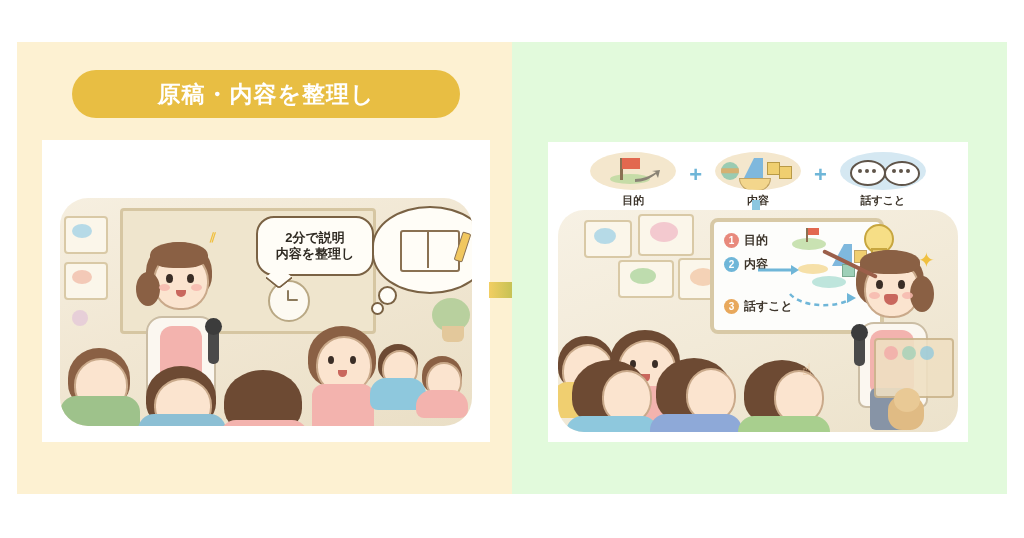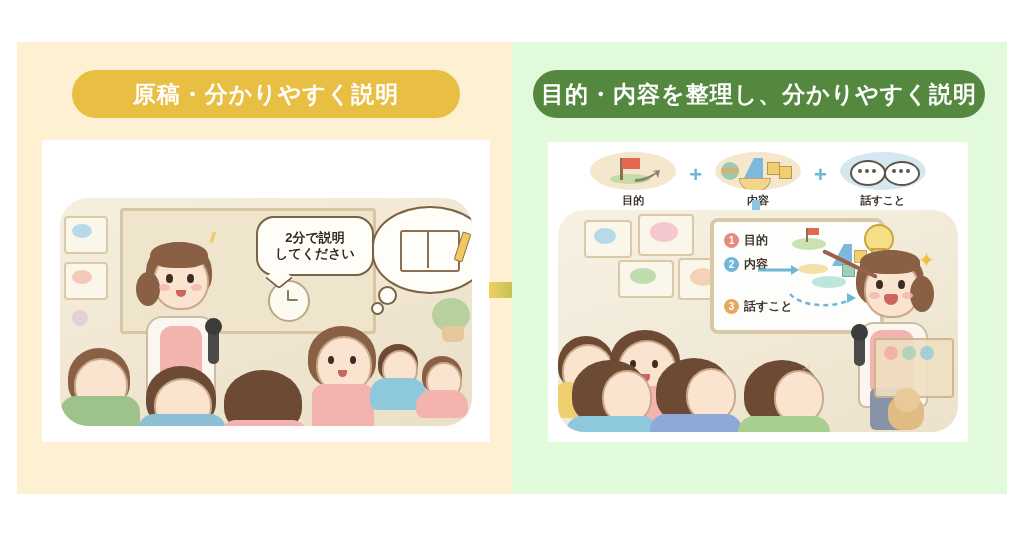--- a/index.html
+++ b/index.html
@@ -95,21 +95,21 @@
 
   .sparkle{position:absolute;color:#F0C040;font-weight:700;}
 </style>
 </head>
 <body>
 
 <div class="stage">
 
   <div class="panel panel-left"></div>
 
-  <div class="pill pill-left">原稿・分かりやすく説明</div>
+  <div class="pill pill-left">原稿・内容を整理し</div>
 
   <div class="card card-left">
 
     <div class="illus illus-left">
 
       <div class="wall-pic" style="left:4px;top:18px;width:40px;height:34px;"></div>
       <div class="blob" style="left:12px;top:26px;width:20px;height:14px;background:#9fd0e6;"></div>
       <div class="wall-pic" style="left:4px;top:64px;width:40px;height:34px;"></div>
       <div class="blob" style="left:12px;top:72px;width:20px;height:14px;background:#f0b9a6;"></div>
       <div class="blob" style="left:12px;top:112px;width:16px;height:16px;background:#e3c6d8;"></div>
@@ -137,21 +137,21 @@
       <div class="cheek" style="left:131px;top:86px;width:11px;height:7px;"></div>
       <div class="mouth" style="left:116px;top:92px;width:10px;height:7px;"></div>
       <div style="position:absolute;left:148px;top:130px;width:11px;height:36px;
                   background:#4a4a4a;border-radius:5px;"></div>
       <div style="position:absolute;left:145px;top:120px;width:17px;height:17px;
                   background:#3c3c3c;border-radius:50%;"></div>
       <div class="sparkle" style="left:150px;top:32px;font-size:13px;">⫽</div>
 
       <div class="bubble" style="left:196px;top:18px;width:114px;height:56px;font-size:13px;">
         <span>2分で説明</span>
-        <span>してください</span>
+        <span>内容を整理し</span>
       </div>
 
       <div class="thought" style="left:312px;top:8px;width:112px;height:84px;"></div>
       <div style="position:absolute;left:340px;top:32px;width:56px;height:38px;
                   background:#fffdf7;border:2px solid #8a7152;border-radius:3px;"></div>
       <div style="position:absolute;left:367px;top:32px;width:2px;height:38px;background:#8a7152;"></div>
       <div style="position:absolute;left:398px;top:34px;width:7px;height:28px;
                   background:#f1c75f;border:1.5px solid #8a7152;border-radius:2px;
                   transform:rotate(18deg);"></div>
       <div class="thought-dot" style="left:318px;top:88px;width:15px;height:15px;"></div>
@@ -195,21 +195,20 @@
       <linearGradient id="ag" x1="0" y1="0" x2="1" y2="0">
         <stop offset="0%" stop-color="#F2CE63"></stop>
           <stop offset="100%" stop-color="#9BB546"></stop>
       </linearGradient>
     </defs>
     <path d="M2,14 L28,14 L28,2 L48,22 L28,42 L28,30 L2,30 Z" fill="url(#ag)"></path>
   </svg>
 
   <div class="panel panel-right"></div>
 
-  <div class="pill pill-right">目的・内容を整理し、分かりやすく説明</div>
 
   <div class="card card-right">
 
     <div class="iconrow">
 
       <div class="icon-item">
         <div class="icon-badge tan">
           <div class="blob" style="left:20px;top:22px;width:40px;height:10px;background:#b7d89a;"></div>
           <div style="position:absolute;left:30px;top:6px;width:2.5px;height:22px;background:#8a7152;"></div>
           <div style="position:absolute;left:32px;top:6px;width:18px;height:11px;background:#e2684f;"></div>

